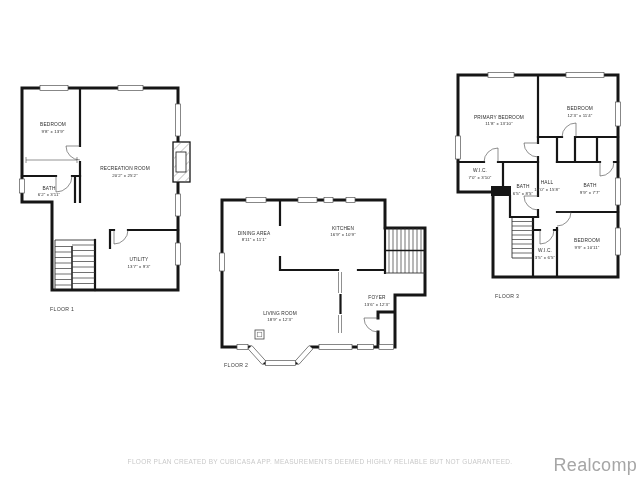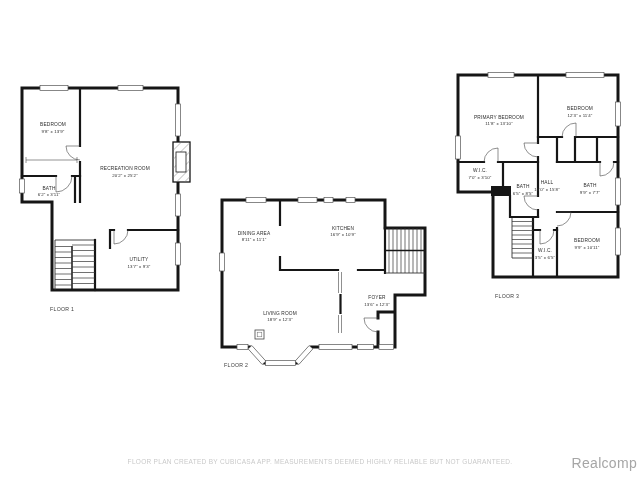--- a/index.html
+++ b/index.html
@@ -16,21 +16,21 @@
   .hatch{stroke:#8a8a8a;stroke-width:0.6;fill:none;}
   .closet{stroke:#666666;stroke-width:0.7;fill:none;}
   .rname{font-family:"Liberation Sans",sans-serif;font-size:4.8px;fill:#2d2d2d;
          text-anchor:middle;letter-spacing:0.15px;}
   .rdims{font-family:"Liberation Sans",sans-serif;font-size:4.4px;fill:#2d2d2d;
          text-anchor:middle;letter-spacing:0.1px;}
   .flabel{font-family:"Liberation Sans",sans-serif;font-size:5.2px;fill:#3a3a3a;
           letter-spacing:0.3px;}
   .disclaimer{position:absolute;left:0;right:0;top:458px;text-align:center;
               font-size:6.5px;color:#c9c9c9;letter-spacing:0.3px;}
-  .brand{position:absolute;right:3px;top:455px;font-size:14px;color:#a6a6a6;
+  .brand{position:absolute;right:3px;top:455px;font-size:18px;color:#a6a6a6;
          letter-spacing:0.3px;}
 </style>
 </head>
 <body>
 
 <div class="canvas">
   <svg width="640" height="480" viewBox="0 0 640 480">
 
     <g>
       <g>

